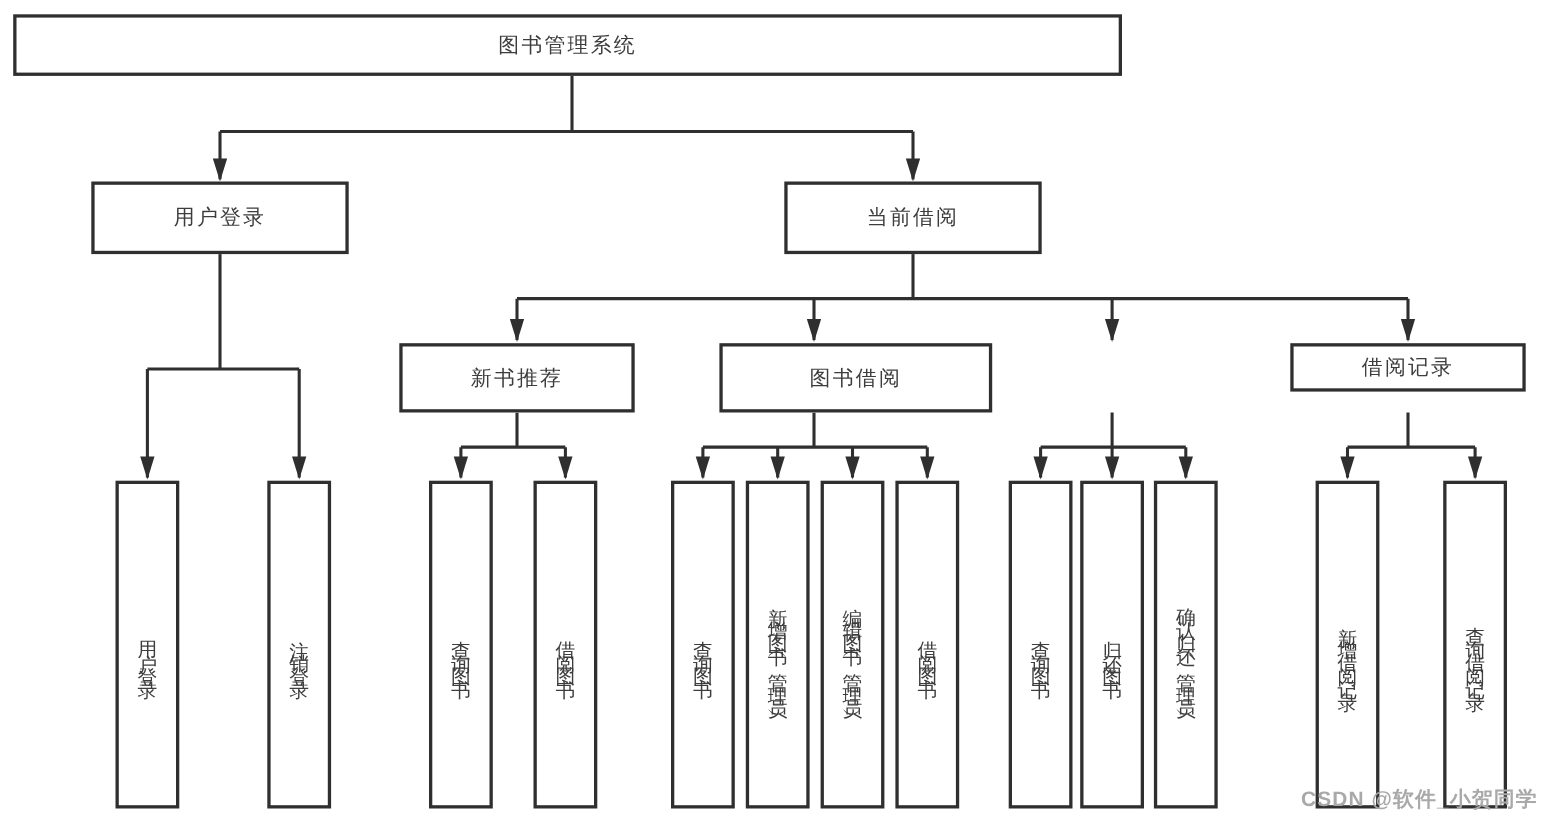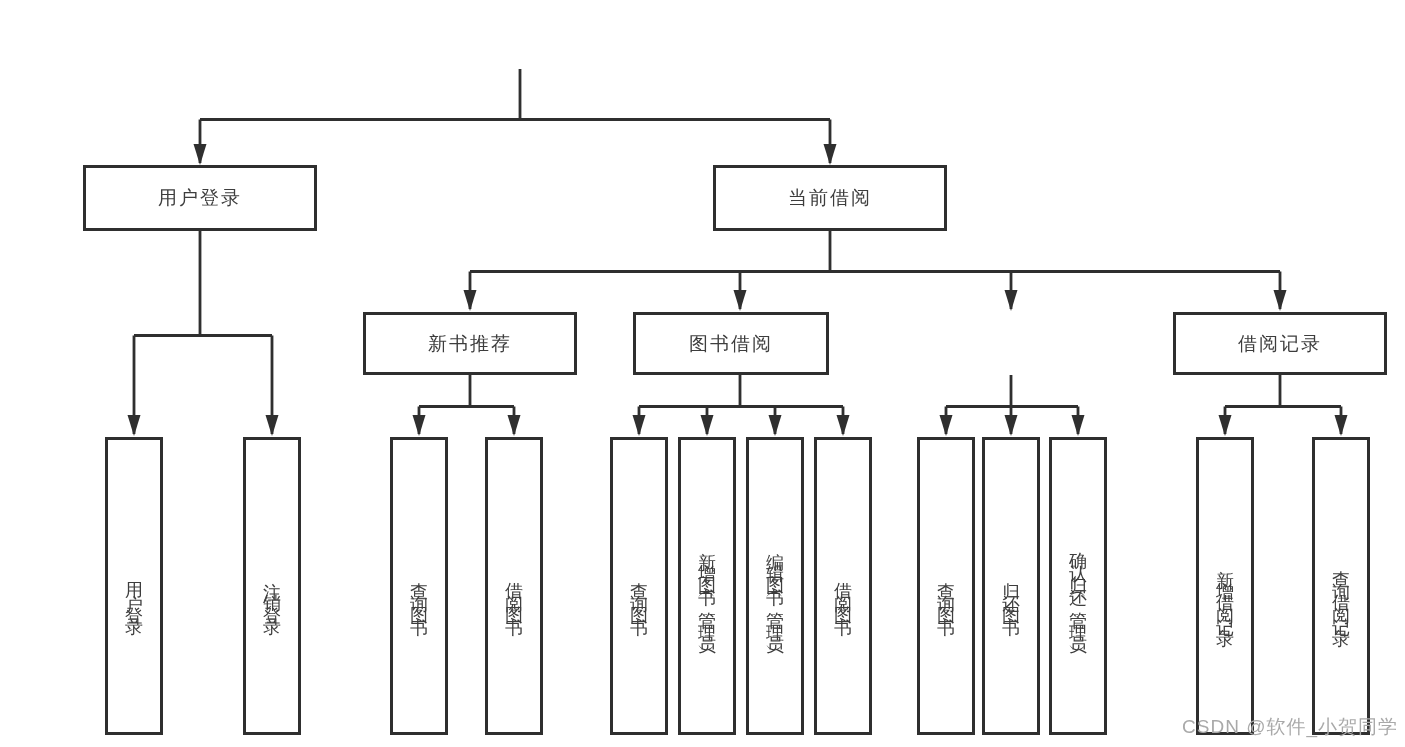--- a/index.html
+++ b/index.html
@@ -55,20 +55,21 @@
   }
   .watermark {
     position: absolute;
     right: 7px;
     bottom: 7px;
     font-size: 19px;
     letter-spacing: 1px;
     color: #a9a9a9;
     z-index: 5;
     white-space: nowrap;
+    font-weight: bold;
   }
 </style>
 </head>
 <body>
 
 <div class="canvas">
 
   <svg class="wires" viewBox="0 0 1405 747" xmlns="http://www.w3.org/2000/svg">
 
     <g>
@@ -112,35 +113,38 @@
       <polygon points="1071.5,415 1084.5,415 1078,436"></polygon>
     </g>
 
     <g>
       <path d="M1280 375 V406.5 M1225 406.5 H1341 M1225 406.5 V434 M1341 406.5 V434"></path>
       <polygon points="1218.5,415 1231.5,415 1225,436"></polygon>
       <polygon points="1334.5,415 1347.5,415 1341,436"></polygon>
     </g>
   </svg>
 
+  <div class="box h" style="left:12px; top:13px; width:1008px; height:56px;">
+    <span>图书管理系统</span>
+  </div>
 
   <div class="box h" style="left:83px; top:165px; width:234px; height:66px;">
     <span>用户登录</span>
   </div>
   <div class="box h" style="left:713px; top:165px; width:234px; height:66px;">
     <span>当前借阅</span>
   </div>
 
   <div class="box h" style="left:363px; top:312px; width:214px; height:63px;">
     <span>新书推荐</span>
   </div>
-  <div class="box h" style="left:633px; top:312px; width:196px; height:63px;">
+  <div class="box h" style="left:654px; top:312px; width:248px; height:63px;">
     <span>图书借阅</span>
   </div>
-  <div class="box h" style="left:1173px; top:312px; width:214px; height:63px;">
+  <div class="box h" style="left:1173px; top:312px; width:214px; height:44px;">
     <span>借阅记录</span>
   </div>
 
   <div class="box v" style="left:105px; top:437px; width:58px; height:298px;">
     <span>用户登录</span>
   </div>
   <div class="box v" style="left:243px; top:437px; width:58px; height:298px;">
     <span>注销登录</span>
   </div>
 

